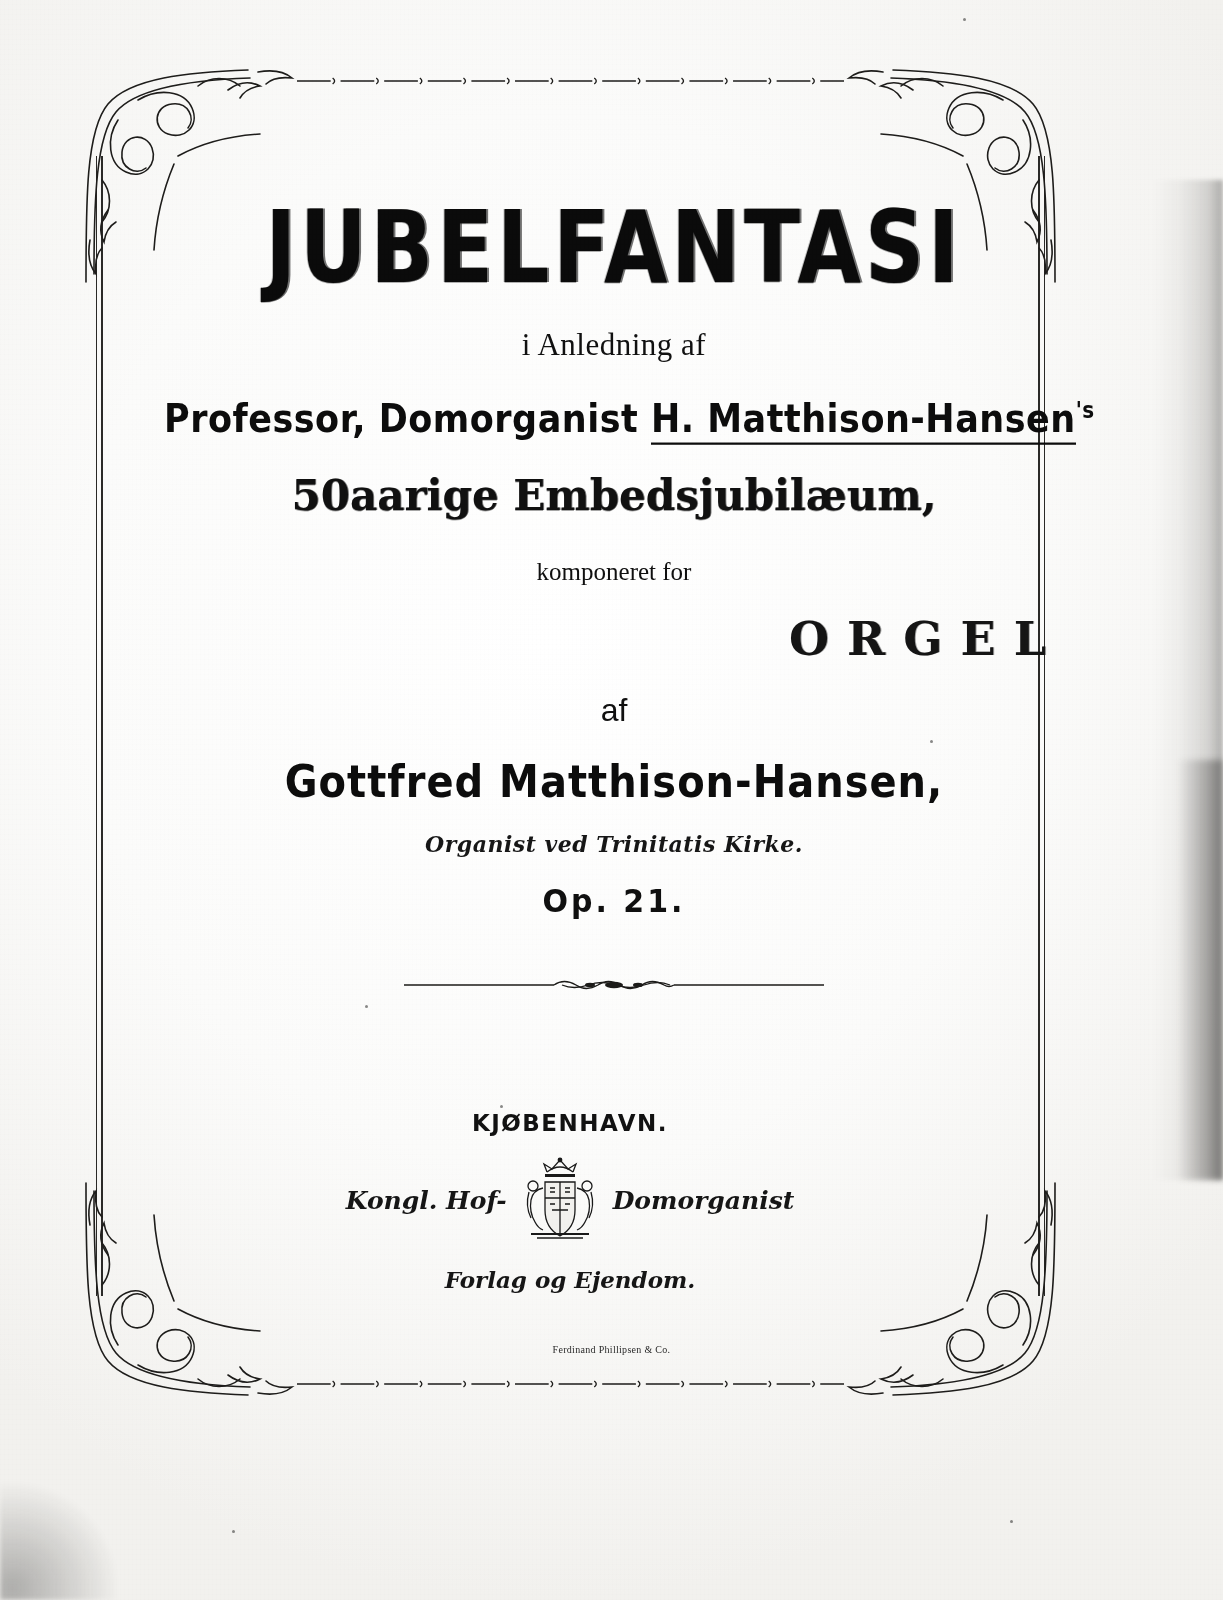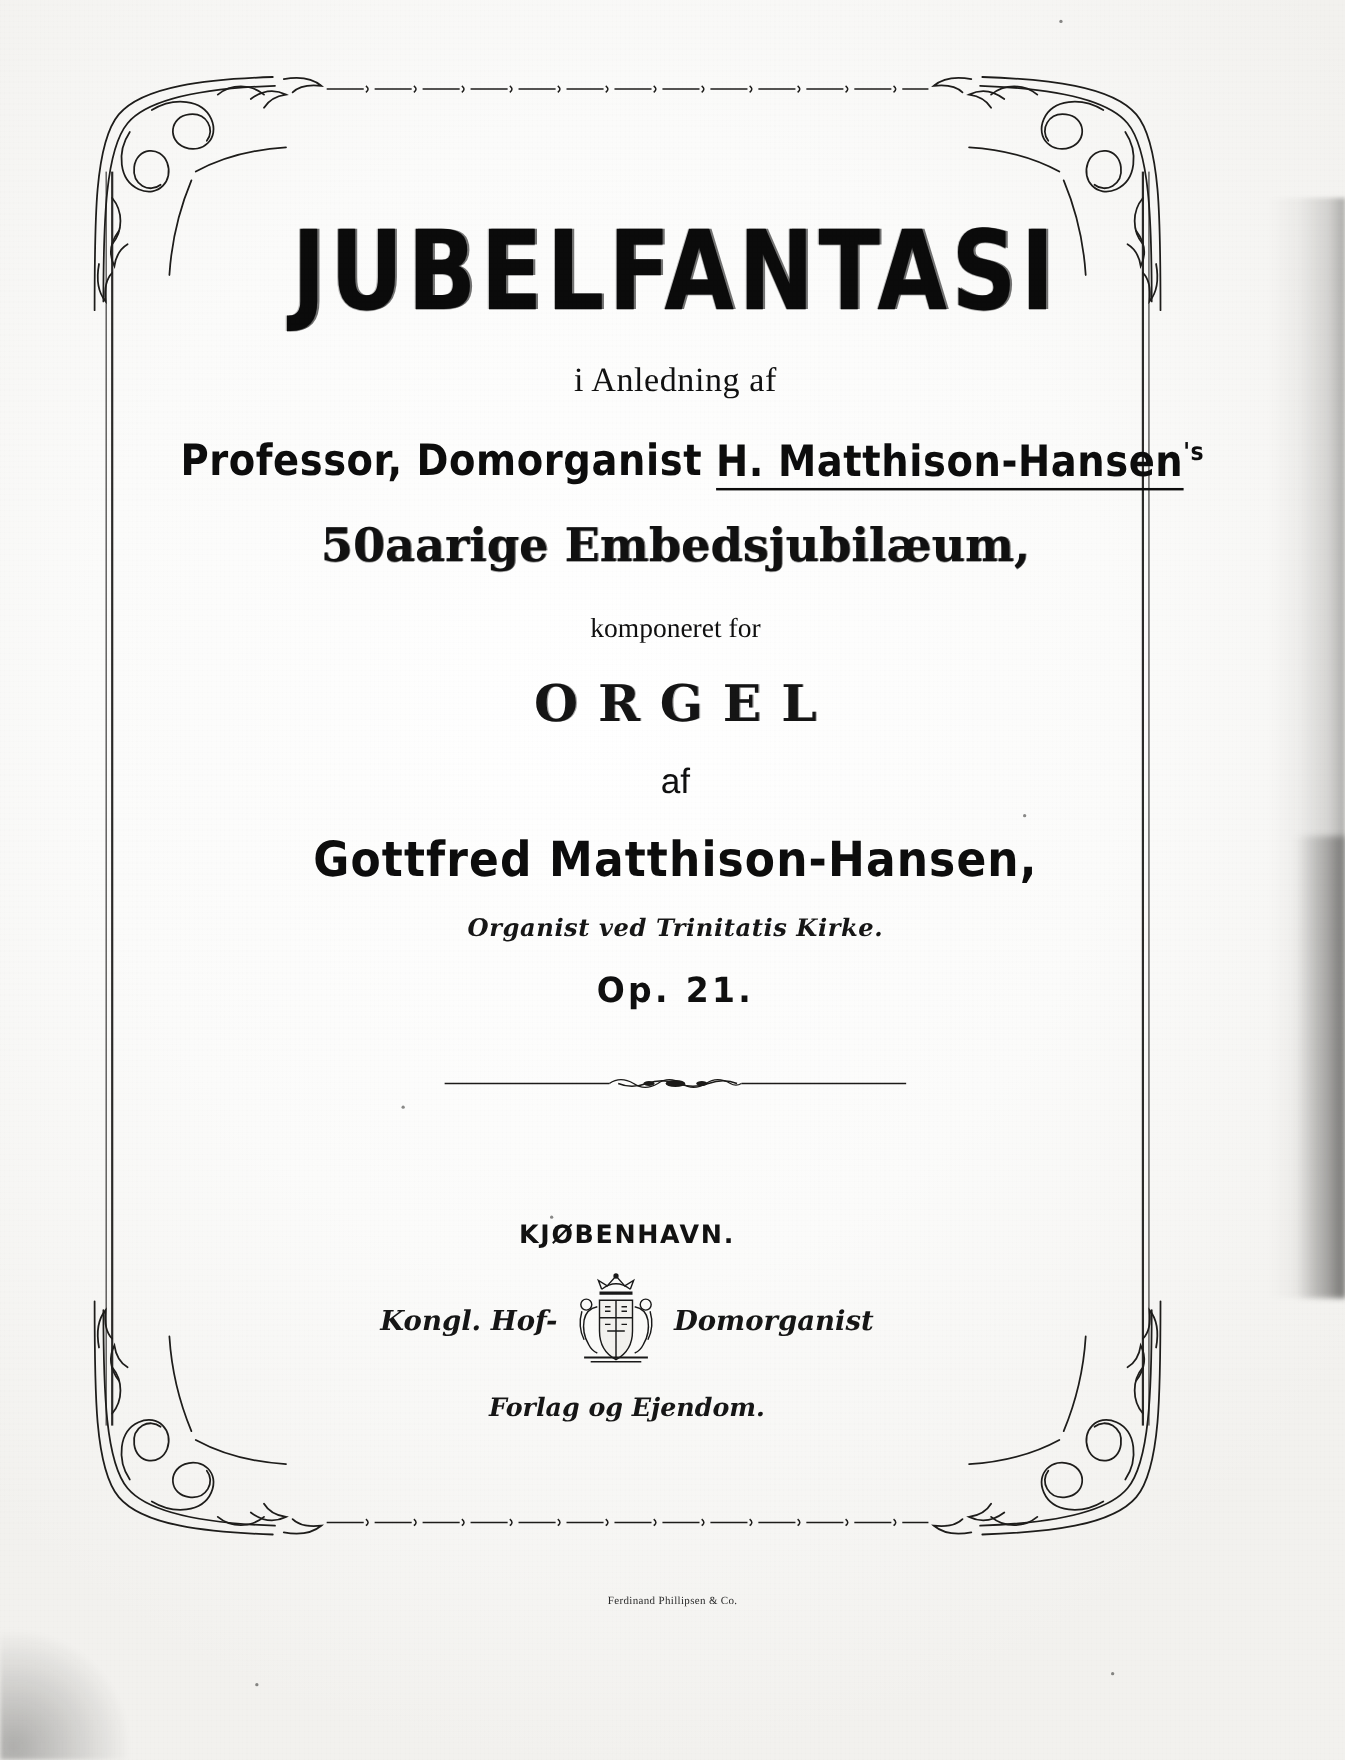--- a/index.html
+++ b/index.html
@@ -178,20 +178,21 @@
   }
 
   .line-orgel {
     font-family: "DejaVu Serif", serif;
     font-weight: 700;
     font-size: 46px;
     letter-spacing: 18px;
     margin: 26px 0 0 18px;
     color: #151515;
     text-shadow: 1px 0 0 rgba(0,0,0,.35);
+    text-align: right;
   }
 
   .line-af {
     font-family: Liberation Sans, sans-serif;
     font-size: 32px;
     margin: 26px 0 0 0;
   }
 
   .line-composer {
     font-family: "DejaVu Sans", sans-serif;
@@ -268,21 +269,21 @@
     font-family: "DejaVu Serif", serif;
     font-style: italic;
     font-weight: 700;
     font-size: 23px;
     color: #161616;
   }
 
   .printer {
     position: absolute;
     left: 0; right: 0;
-    top: 1450px;
+    top: 1344px;
     text-align: center;
     font-family: "Liberation Serif", serif;
     font-size: 10px;
     letter-spacing: .3px;
     color: #2a2a2a;
   }
 
   
   .speck { position: absolute; background: #2a2a28; border-radius: 50%; opacity: .55; }
 </style>

